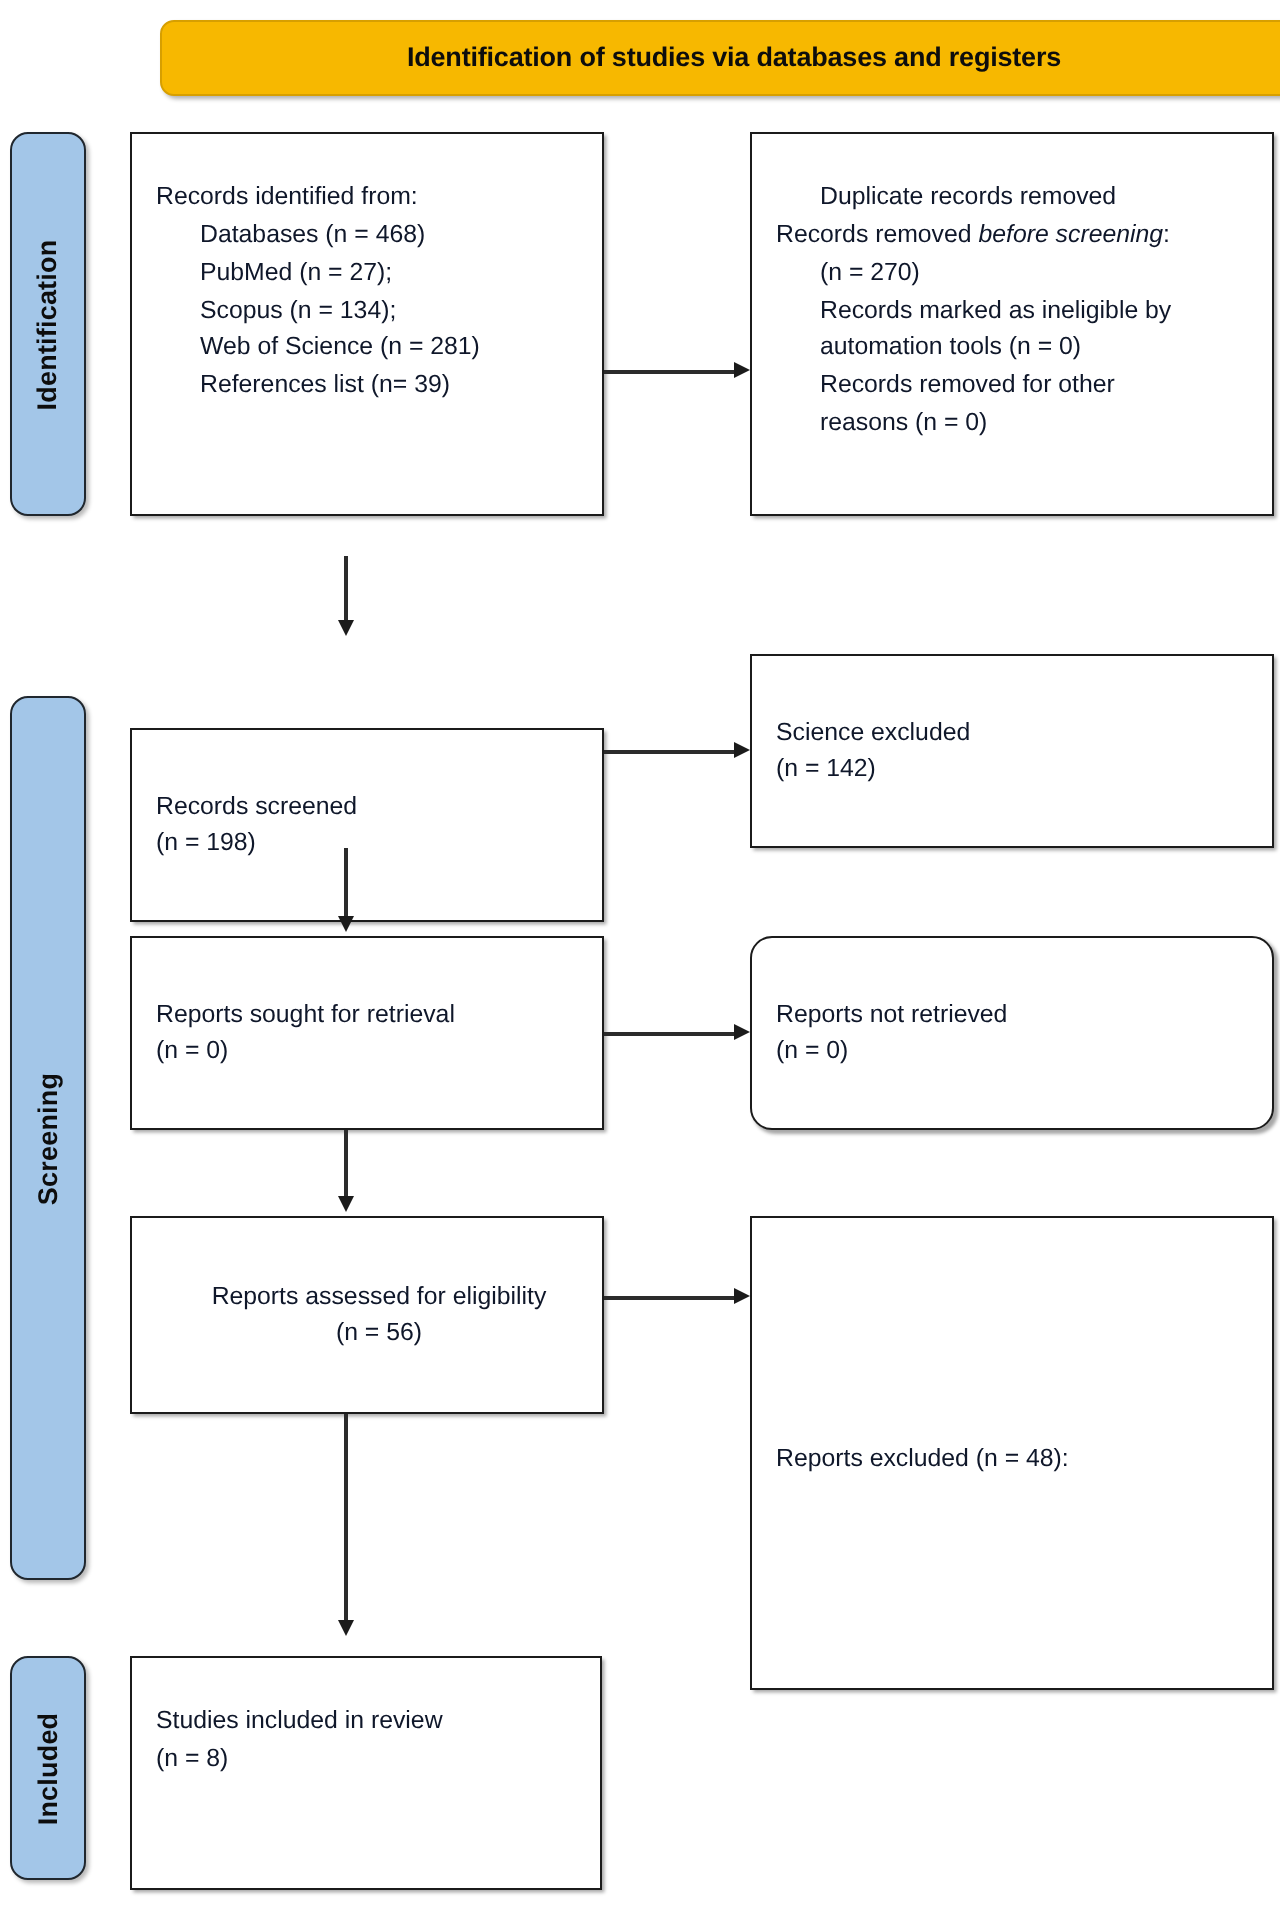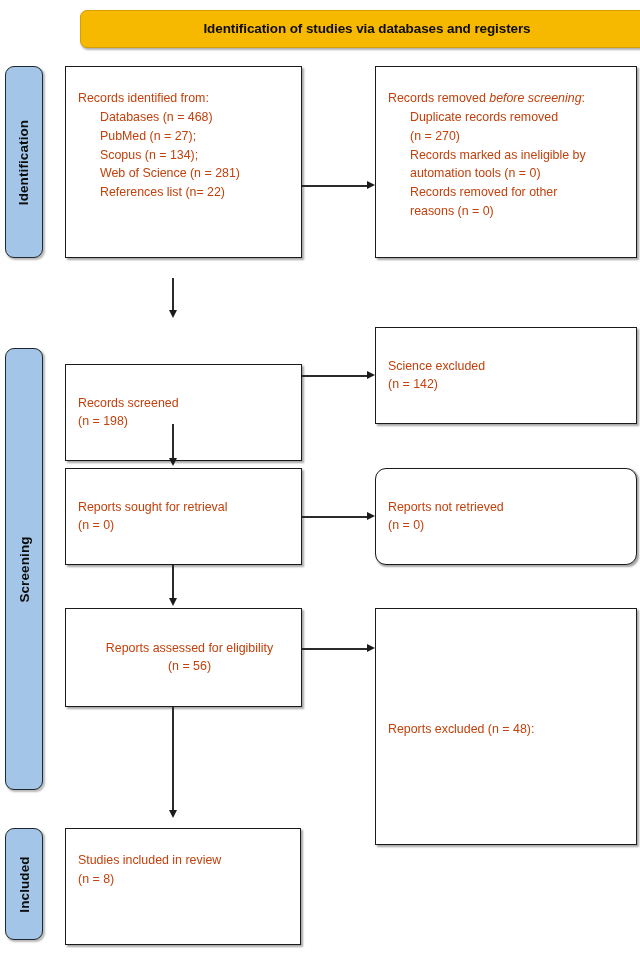--- a/index.html
+++ b/index.html
@@ -69,21 +69,21 @@
     background: #ffffff;
     border: 1.7px solid #1b1b1b;
     box-shadow: 1.6px 1.6px 1.8px rgba(0,0,0,0.35);
   }
   .node-body {
     position: absolute;
     left: 12px;
     right: 0;
     font-size: 12.4px;
     line-height: 1.52;
-    color: #c2410c;
+    color: #0f172a;
   }
   .node-body .ln { white-space: pre; }
   .node-body .indent { padding-left: 22px; }
   .node-body em { font-style: italic; }
 
   
   .vcenter .node-body {
     top: 50%;
     transform: translateY(-50%);
   }
@@ -136,28 +136,28 @@
     <span class="phase-tab-label">Included</span>
   </div>
 
   <div class="node vtop" style="left:65px; top:66px; width:237px; height:192px;">
     <div class="node-body">
       <div class="ln">Records identified from:</div>
       <div class="ln indent">Databases (n = 468)</div>
       <div class="ln indent">PubMed (n = 27);</div>
       <div class="ln indent">Scopus (n = 134);</div>
       <div class="ln indent">Web of Science (n = 281)</div>
-      <div class="ln indent">References list (n= 22)</div>
+      <div class="ln indent">References list (n= 39)</div>
     </div>
   </div>
 
   <div class="node vtop" style="left:375px; top:66px; width:262px; height:192px;">
     <div class="node-body">
+      <div class="ln indent">Duplicate records removed</div>
       <div class="ln"><span>Records removed </span><em>before screening</em><span>:</span></div>
-      <div class="ln indent">Duplicate records removed</div>
       <div class="ln indent">(n = 270)</div>
       <div class="ln indent">Records marked as ineligible by</div>
       <div class="ln indent">automation tools (n = 0)</div>
       <div class="ln indent">Records removed for other</div>
       <div class="ln indent">reasons (n = 0)</div>
     </div>
   </div>
 
   <div class="hline" style="left:302px; top:185px; width:65px;"></div>
   <div class="arrow-right" style="left:367px; top:181px;"></div>

